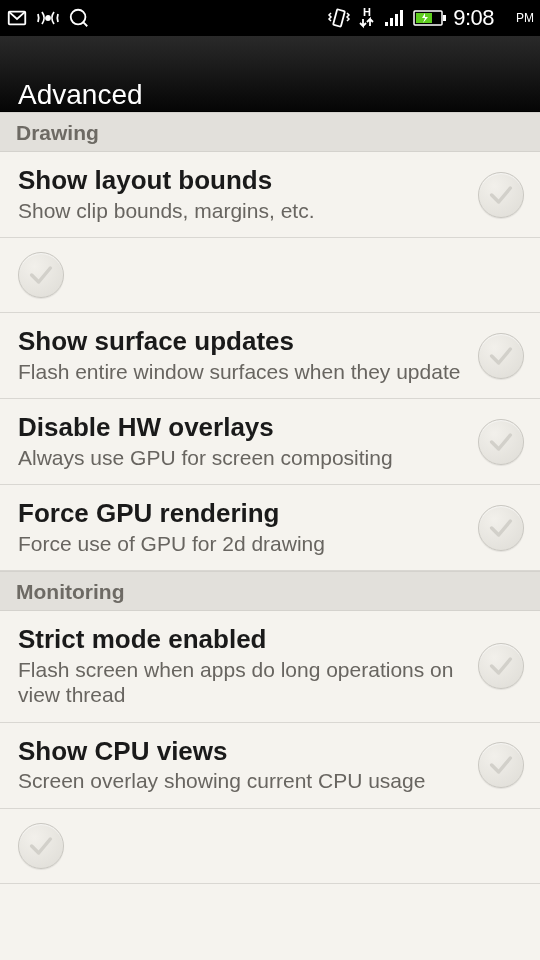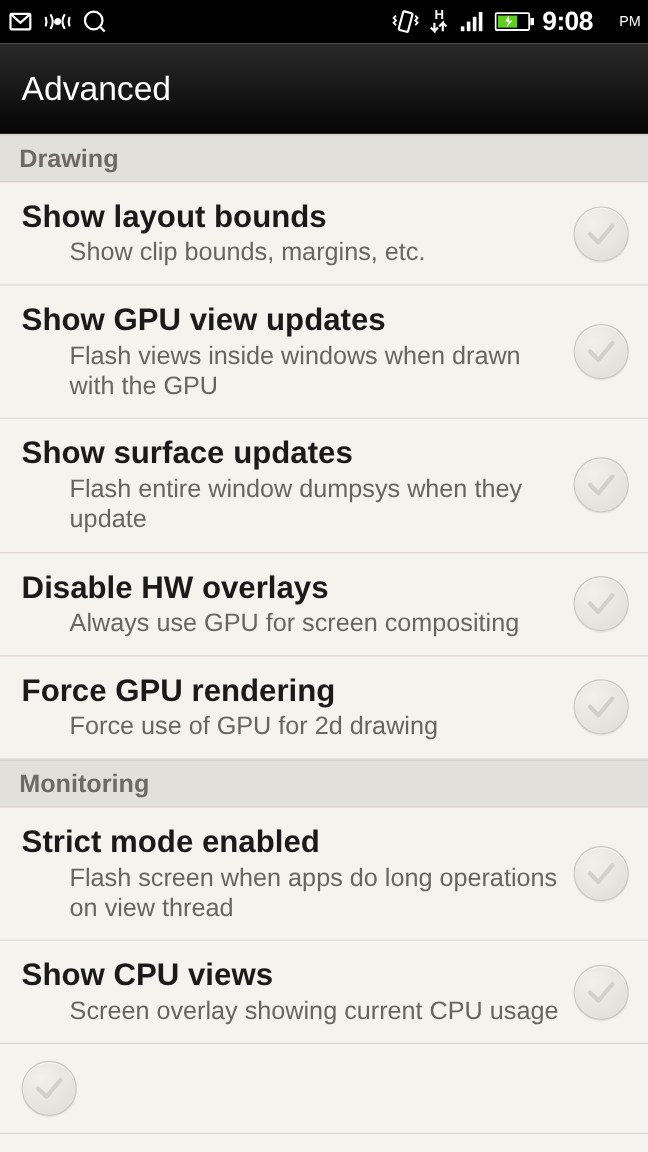--- a/index.html
+++ b/index.html
@@ -9,63 +9,62 @@
   background: #000;
   color: #fff;
   display: flex;
   align-items: center;
   padding: 0 6px;
   font-size: 18px;
 }
 .status-left { display: flex; align-items: center; gap: 8px; }
 .status-right { margin-left: auto; display: flex; align-items: center; gap: 6px; }
 .status-icon { display: inline-flex; align-items: center; justify-content: center; }
-.time { font-size: 22px; font-weight: 700; letter-spacing: -0.5px; }
+.time { font-size: 22px; font-weight: 400; letter-spacing: -0.5px; }
 .ampm { font-size: 12px; margin-left: 16px; font-weight: 300; }
 .header {
   background: linear-gradient(#2a2a2a, #050505);
   color: #fff;
   height: 76px;
   display: flex;
-  align-items: center;
+  align-items: flex-end;
   padding: 0 18px;
   font-size: 28px;
   font-weight: 400;
   border-bottom: 1px solid #000;
 }
 .section-header {
   background: #e2e0db;
   color: #6d6a64;
   font-size: 21px;
   font-weight: bold;
   padding: 8px 16px 6px;
   border-bottom: 1px solid #d4d2cd;
   border-top: 1px solid #d4d2cd;
 }
-.list { background: #fca5a5; }
+.list { background: #0c4a6e; }
 .row {
   display: flex;
   align-items: center;
   padding: 14px 16px 14px 18px;
   border-bottom: 1px solid #d9d7d2;
   background: #f5f3ee;
 }
 .row-text { flex: 1; padding-right: 10px; }
 .row-title {
   font-size: 26px;
   font-weight: bold;
   color: #1a1a1a;
   line-height: 1.15;
   margin-bottom: 2px;
 }
 .row-sub {
   font-size: 21px;
   color: #686560;
   line-height: 1.2;
-  margin-left: 40px;
 }
 .check {
   width: 46px;
   height: 46px;
   border-radius: 50%;
   background: radial-gradient(circle at 35% 30%, #f2f0eb, #dedcd6);
   border: 1px solid #c9c7c1;
   display: flex;
   align-items: center;
   justify-content: center;
@@ -152,35 +151,31 @@
       <div class="row-sub">Show clip bounds, margins, etc.</div>
     </div>
     <div class="check">
       <svg viewBox="0 0 24 24">
           <path d="M4 12 L10 18 L20 6" fill="none" stroke="#d2d0ca" stroke-width="3" stroke-linecap="round" stroke-linejoin="round"></path>
         </svg>
     </div>
   </div>
 
   <div class="row">
-    <div class="row-text">
-      <div class="row-title">Show GPU view updates</div>
-      <div class="row-sub">Flash views inside windows when drawn with the GPU</div>
-    </div>
     <div class="check">
       <svg viewBox="0 0 24 24">
           <path d="M4 12 L10 18 L20 6" fill="none" stroke="#d2d0ca" stroke-width="3" stroke-linecap="round" stroke-linejoin="round"></path>
         </svg>
     </div>
   </div>
 
   <div class="row">
     <div class="row-text">
       <div class="row-title">Show surface updates</div>
-      <div class="row-sub">Flash entire window dumpsys when they update</div>
+      <div class="row-sub">Flash entire window surfaces when they update</div>
     </div>
     <div class="check">
       <svg viewBox="0 0 24 24">
           <path d="M4 12 L10 18 L20 6" fill="none" stroke="#d2d0ca" stroke-width="3" stroke-linecap="round" stroke-linejoin="round"></path>
         </svg>
     </div>
   </div>
 
   <div class="row">
     <div class="row-text">

